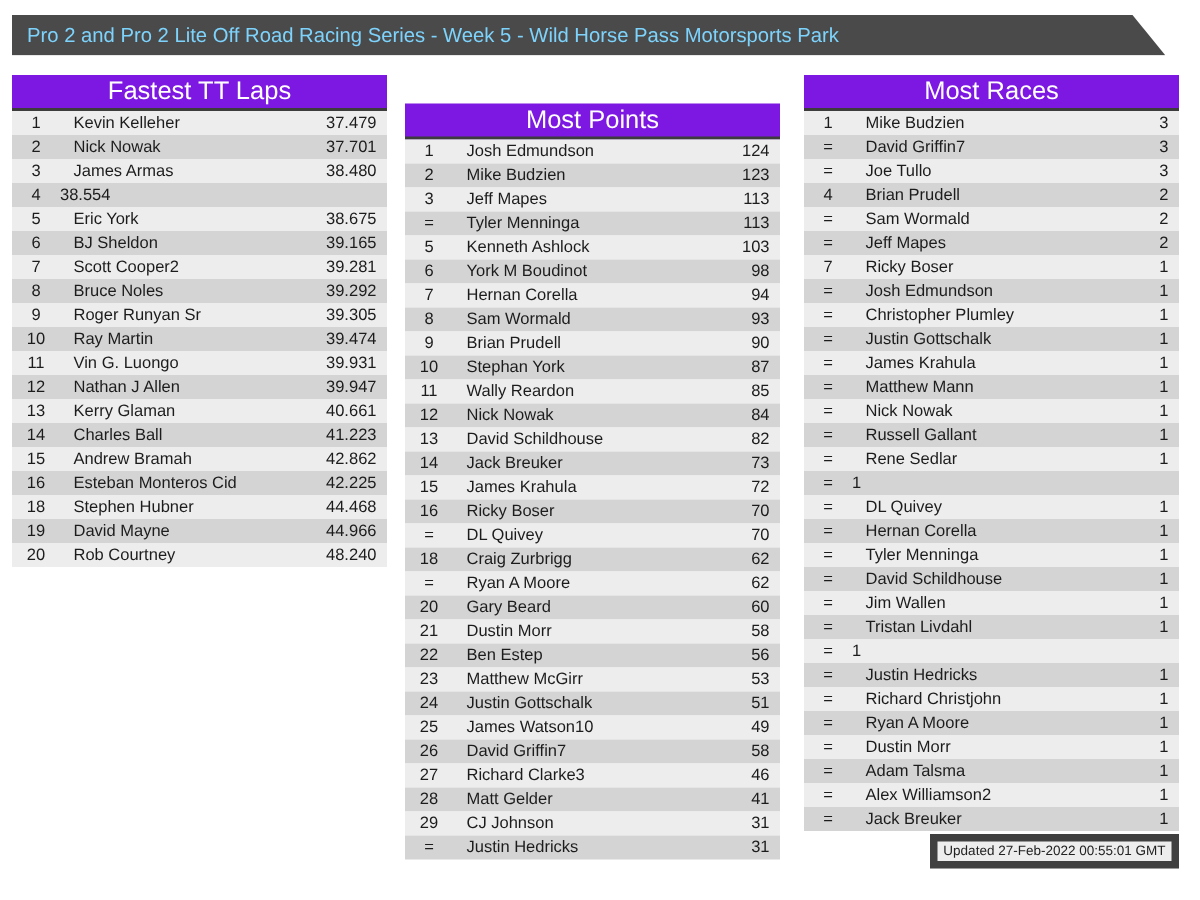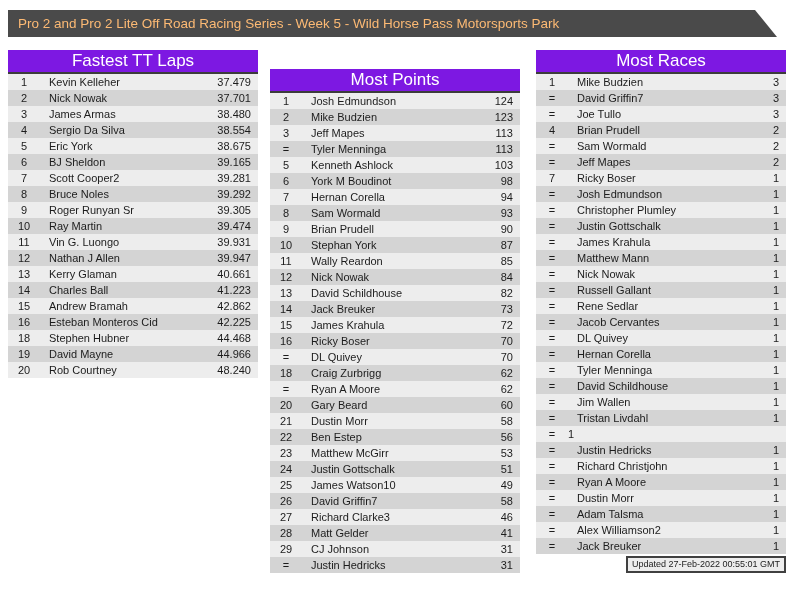--- a/index.html
+++ b/index.html
@@ -4,42 +4,42 @@
 <style>
   html,body{margin:0;padding:0;}
   body{
     width:800px;height:600px;position:relative;background:#ffffff;
     font-family:"Liberation Sans", sans-serif;overflow:hidden;
   }
   .titlebar{
     position:absolute;left:8px;top:10px;width:769px;height:27px;
     background:var(--titlebar-bg,#4a4a4a);
     clip-path:polygon(0 0, 747px 0, 100% 100%, 0 100%);
-    color:#fdba74;font-size:13.5px;line-height:27px;
+    color:#7dd3fc;font-size:13.5px;line-height:27px;
     padding-left:10px;box-sizing:border-box;white-space:nowrap;
   }
   .lb{position:absolute;top:50px;width:250px;}
   .lb.t0{left:8px;}
   .lb.t1{left:270px;margin-top:19px;}
   .lb.t2{left:536px;}
   .lb-header{
     background:var(--accent,#7D18E2);color:#ffffff;text-align:center;
     font-size:17px;height:22px;line-height:22px;
     border-bottom:2px solid #3c3c3c;
   }
   .row{display:flex;height:16px;line-height:16px;font-size:11px;color:#1c1c1c;}
   .row:nth-child(odd){background:var(--row-odd,#ededed);}
   .row:nth-child(even){background:var(--row-even,#d4d4d4);}
   .rank{flex:0 0 32px;text-align:center;}
   .name{flex:1 1 auto;padding-left:9px;white-space:nowrap;overflow:hidden;}
   .val{flex:0 0 auto;padding-right:7px;text-align:right;}
   .updated{
     position:absolute;top:556px;right:14px;
     font-size:9px;line-height:11px;padding:1px 4px;
-    background:#ededed;border:2px solid #404040;color:#222222;
+    background:#ededed;border:5px solid #404040;color:#222222;
     white-space:nowrap;
   }
 </style>
 </head>
 <body>
 
 <div class="titlebar">
   <span>Pro 2 and Pro 2 Lite Off Road Racing Series - Week 5 - Wild Horse Pass Motorsports Park</span>
 </div>
 
@@ -56,21 +56,20 @@
         <span class="name">Nick Nowak</span>
         <span class="val">37.701</span>
       </div>
       <div class="row">
         <span class="rank">3</span>
         <span class="name">James Armas</span>
         <span class="val">38.480</span>
       </div>
       <div class="row">
         <span class="rank">4</span>
-        <span class="name">Sergio Da Silva</span>
         <span class="val">38.554</span>
       </div>
       <div class="row">
         <span class="rank">5</span>
         <span class="name">Eric York</span>
         <span class="val">38.675</span>
       </div>
       <div class="row">
         <span class="rank">6</span>
         <span class="name">BJ Sheldon</span>
@@ -373,21 +372,20 @@
         <span class="name">Russell Gallant</span>
         <span class="val">1</span>
       </div>
       <div class="row">
         <span class="rank">=</span>
         <span class="name">Rene Sedlar</span>
         <span class="val">1</span>
       </div>
       <div class="row">
         <span class="rank">=</span>
-        <span class="name">Jacob Cervantes</span>
         <span class="val">1</span>
       </div>
       <div class="row">
         <span class="rank">=</span>
         <span class="name">DL Quivey</span>
         <span class="val">1</span>
       </div>
       <div class="row">
         <span class="rank">=</span>
         <span class="name">Hernan Corella</span>

